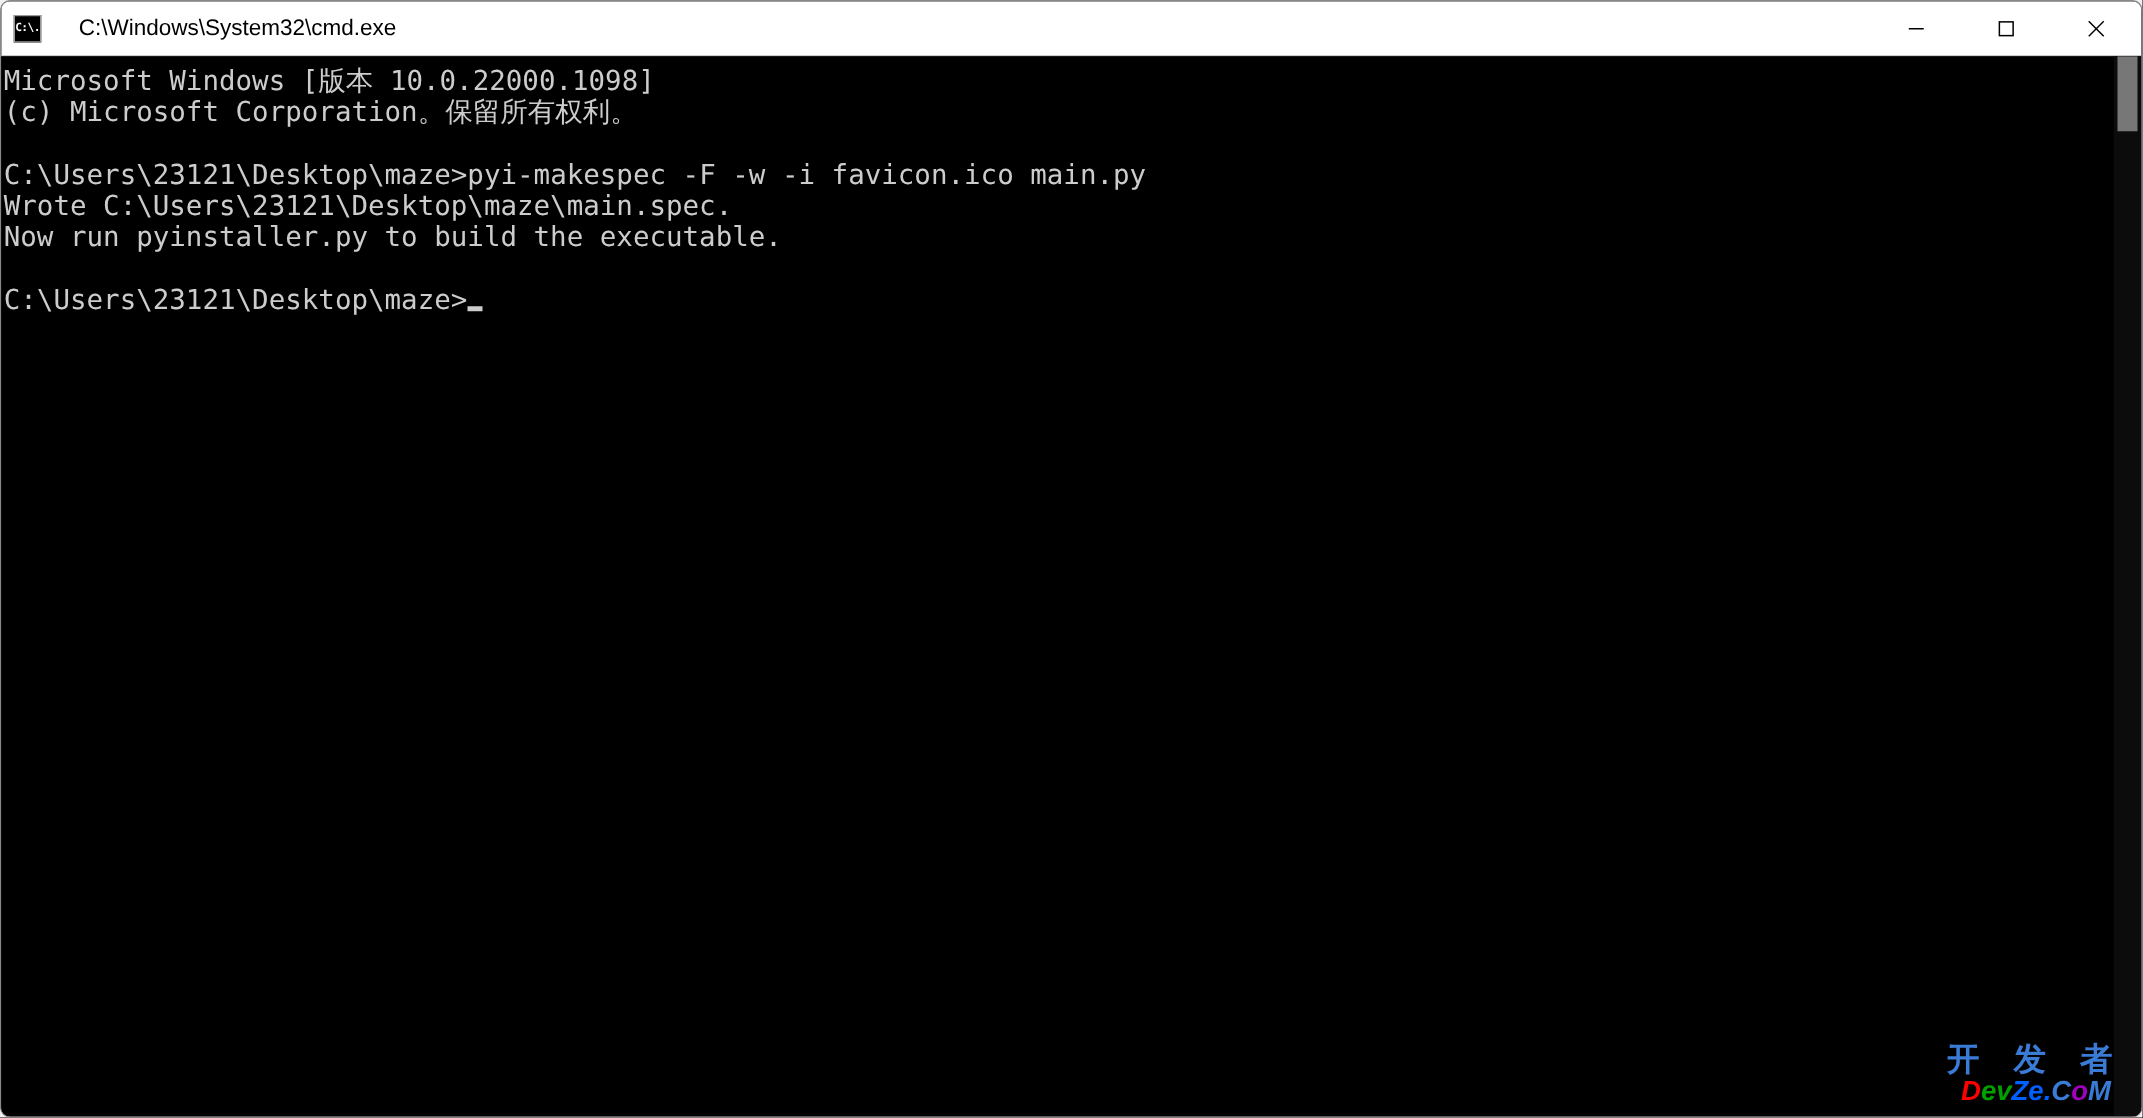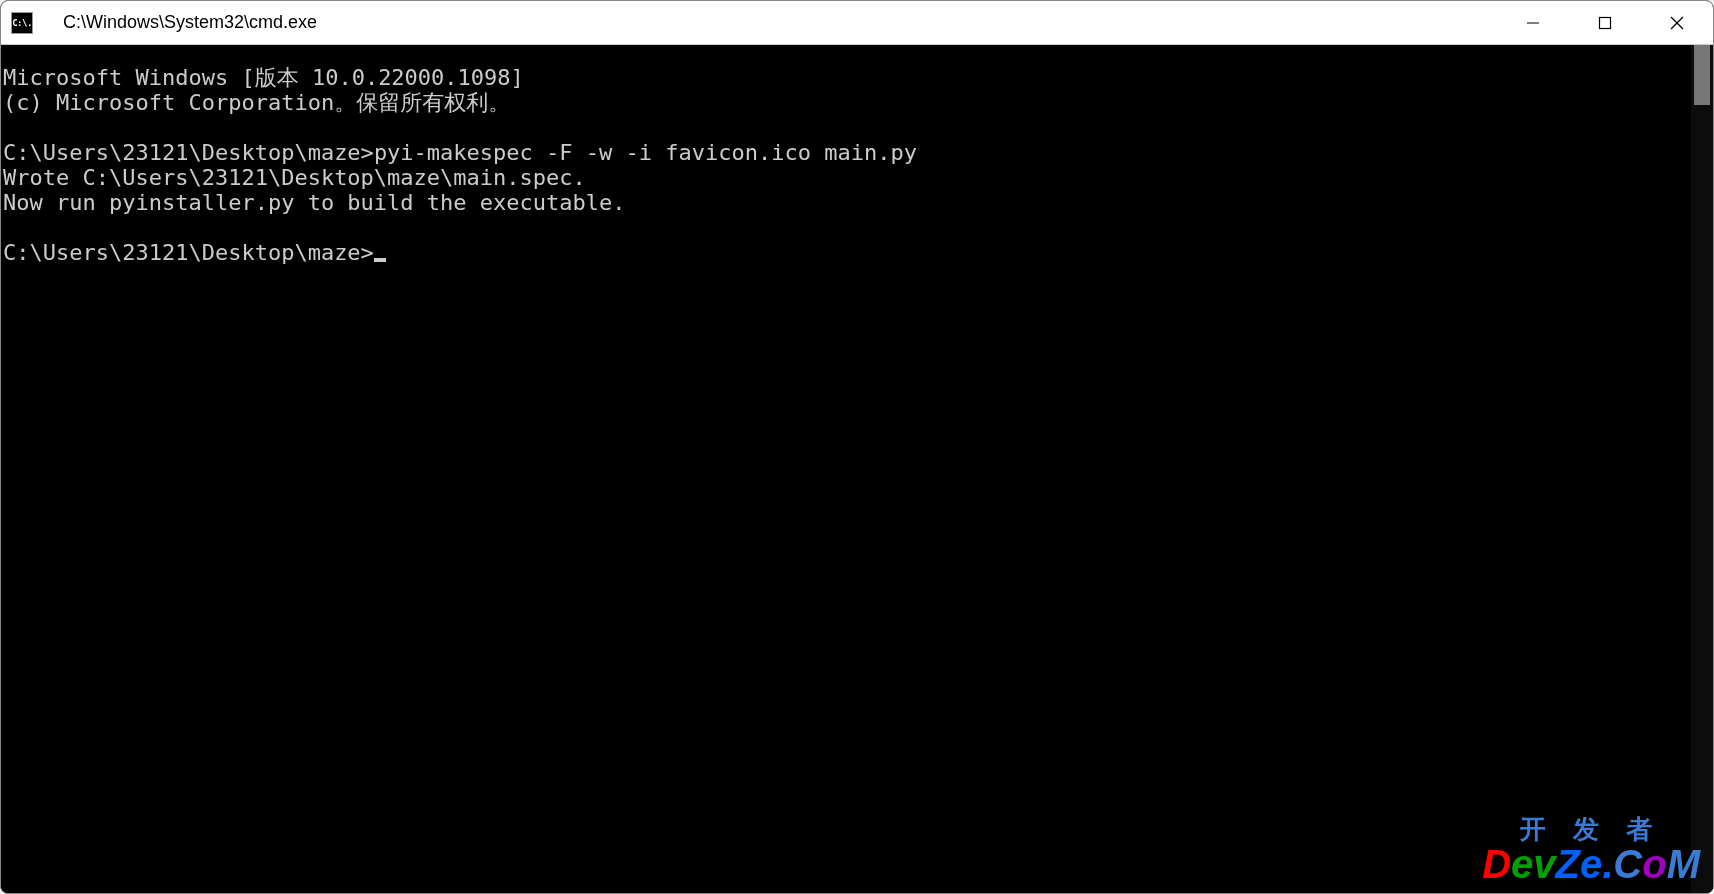--- a/index.html
+++ b/index.html
@@ -76,21 +76,21 @@
       display: block;
     }
     .terminal-container {
       flex: 1;
       display: flex;
       background: #000;
       overflow: hidden;
     }
     .terminal {
       flex: 1;
-      padding: 20px 2px 2px 2px;
+      padding: 8px 2px 2px 2px;
       font-family: "NSimSun", "SimSun", "Consolas", monospace;
       font-size: 22px;
       line-height: 25px;
       color: #cccccc;
       white-space: pre;
       overflow: hidden;
     }
     .scrollbar {
       width: 22px;
       background: #0c0c0c;
@@ -120,21 +120,21 @@
       line-height: 1;
     }
     .watermark .line1 {
       font-size: 26px;
       color: #3a7bd5;
       letter-spacing: 10px;
       font-weight: bold;
       margin-bottom: 2px;
     }
     .watermark .line2 {
-      font-size: 40px;
+      font-size: 22px;
       font-weight: bold;
       font-style: italic;
     }
     .watermark .d { color: #ff0000; }
     .watermark .ev { color: #00a000; }
     .watermark .z { color: #0060ff; }
     .watermark .e { color: #0060ff; }
     .watermark .dot { color: #0060ff; }
     .watermark .c { color: #3a7bd5; }
     .watermark .o { color: #a000c0; }

